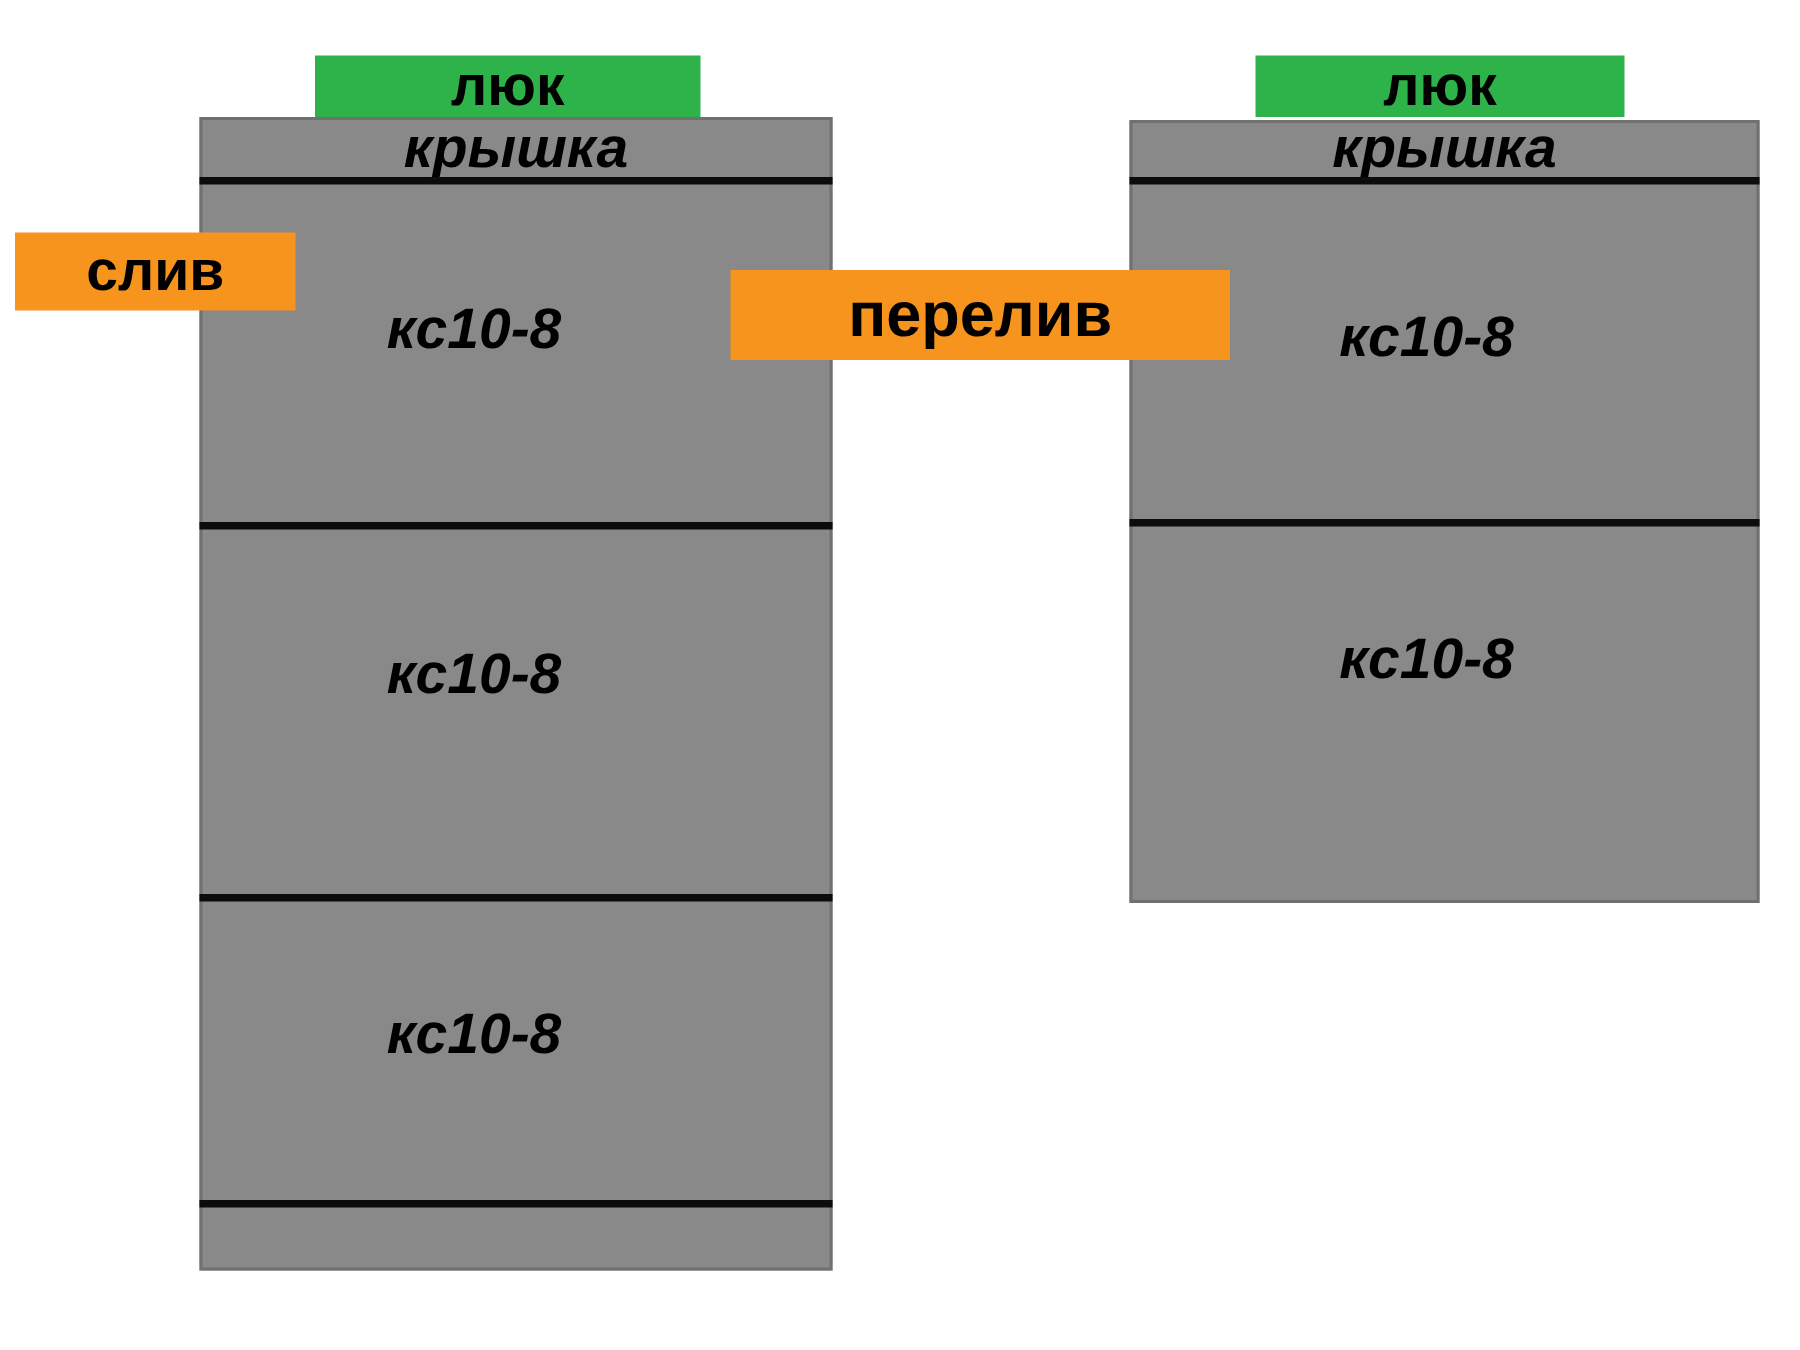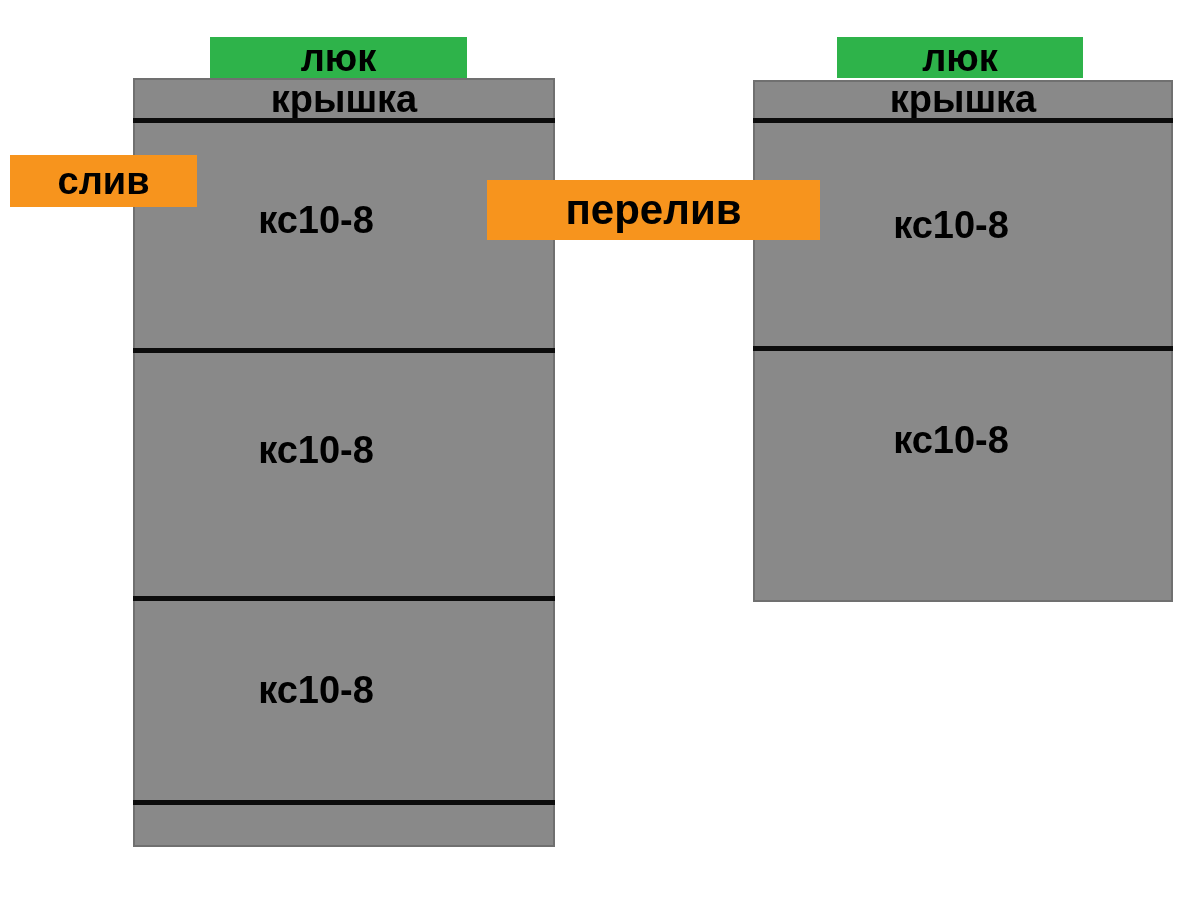--- a/index.html
+++ b/index.html
@@ -12,20 +12,21 @@
     font-weight: bold;
     color: var(--text, #000000);
     overflow: hidden;
   }
   .tank {
     position: absolute;
     background: var(--tank-gray, #898989);
     border: 2px solid var(--tank-border, #707070);
     box-sizing: border-box;
     z-index: 2;
+    font-style: italic;
   }
   #tank-left  { left: 133px; top: 78px; width: 422px; height: 769px; }
   #tank-right { left: 753px; top: 80px; width: 420px; height: 522px; }
 
   .seam {
     position: absolute;
     left: -2px; right: -2px;
     height: 5px;
     background: var(--seam-black, #0c0c0c);
   }

